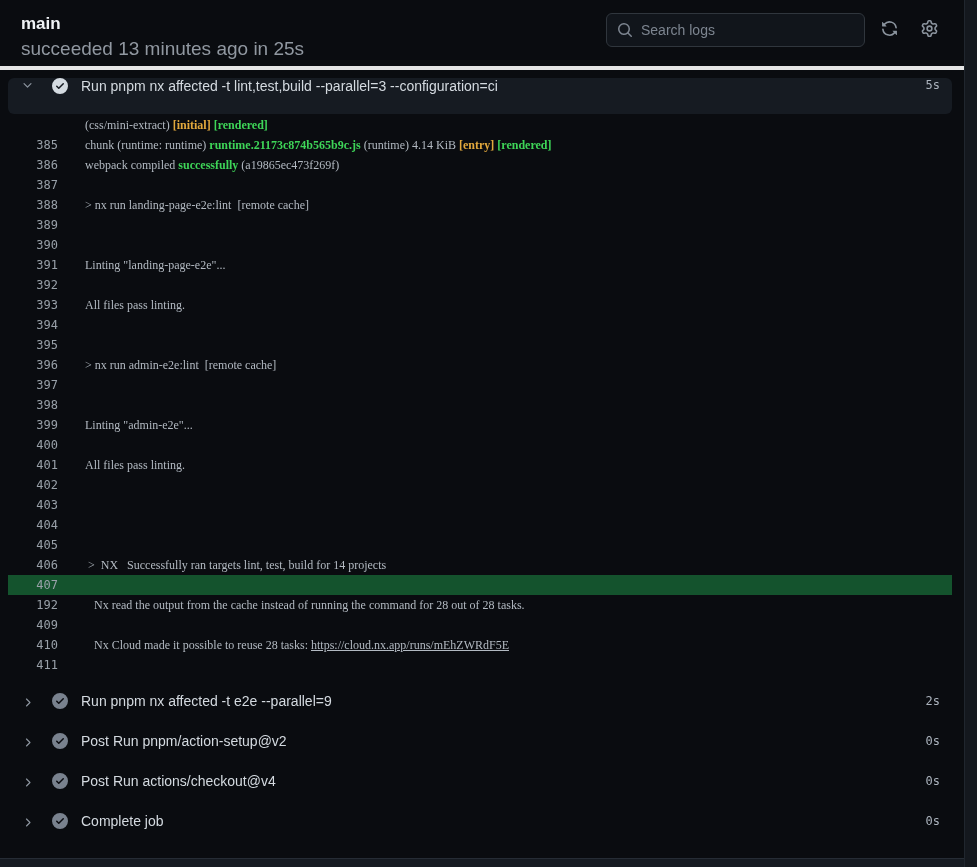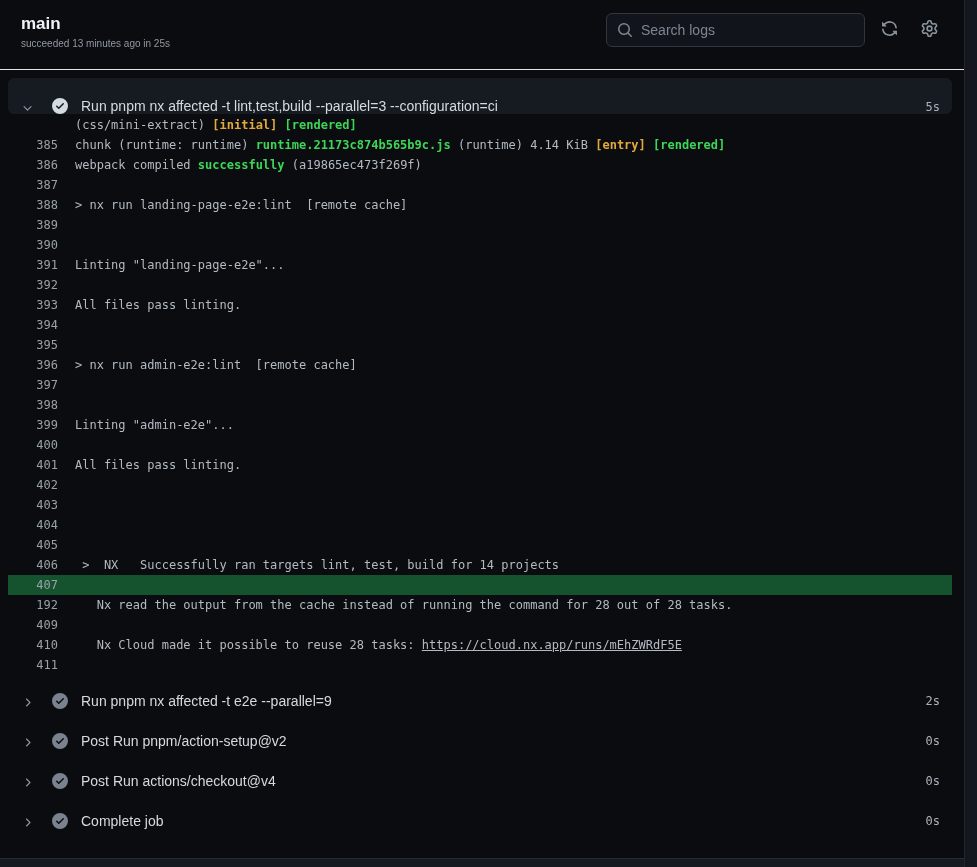--- a/index.html
+++ b/index.html
@@ -7,27 +7,27 @@
   body {
     background: #0a0c10;
     font-family: "Liberation Sans", sans-serif;
     position: relative;
     color: #c9d1d9;
   }
   
   .topbar {
     height: 70px;
     padding: 13px 22px 0 21px;
-    border-bottom: 1px solid #e5e5e5;
+    border-bottom: 4px solid #e5e5e5;
     display: flex;
     justify-content: space-between;
     align-items: flex-start;
   }
   .job-head .job-title { color: #f0f3f6; font-size: 17px; font-weight: bold; line-height: 21px; }
-  .job-head .job-sub { color: #9198a1; font-size: 10px; margin-top: 4px; }
+  .job-head .job-sub { color: #9198a1; font-size: 19px; margin-top: 4px; }
   .topbar-right { display: flex; align-items: center; gap: 8px; padding-right: 10px; }
   .searchbox {
     position: relative; width: 259px; height: 34px;
   }
   .searchbox input {
     width: 100%; height: 100%;
     background: #11151b;
     border: 1px solid #30363d;
     border-radius: 6px;
     color: #e6edf3;
@@ -44,21 +44,21 @@
     display: flex; align-items: center; justify-content: center;
     color: #8b949e; cursor: pointer; border-radius: 6px;
   }
   .iconbtn svg { width: 17px; height: 17px; }
   
   .steps { padding: 8px 25px 0 8px; }
   .step-header {
     height: 36px;
     background: #161b22;
     border-radius: 6px;
-    display: flex; align-items: flex-end;
+    display: flex; align-items: flex-start;
     padding: 0 12px;
     cursor: pointer;
   }
   .step-row {
     height: 40px;
     display: flex; align-items: center;
     padding: 0 12px;
     cursor: pointer;
   }
   .chev { width: 13px; height: 13px; color: #8b949e; flex: 0 0 auto; margin-left: 1px; }
@@ -80,21 +80,21 @@
     font-size: 12px;
   }
   .log-line.highlight { background: #14532d; }
   .line-number {
     width: 50px; flex: 0 0 auto;
     text-align: right;
     color: #99a1a9;
     cursor: pointer;
     user-select: none;
   }
-  .line-text { margin-left: 17px; white-space: pre; color: #b3bac2; }
+  .line-text { margin-left: 27px; white-space: pre; color: #b3bac2; font-family: Liberation Serif, serif; }
   .line-text a { color: #b3bac2; text-decoration: underline; }
   .seg-green-bold { color: #3ed558; font-weight: bold; }
   .seg-orange-bold { color: #e3a93d; font-weight: bold; }
   
   .footer-bar {
     position: absolute; left: 0; right: 0; bottom: 0;
     height: 9px;
     background: #161b22;
     border-top: 1px solid #262c35;
   }

